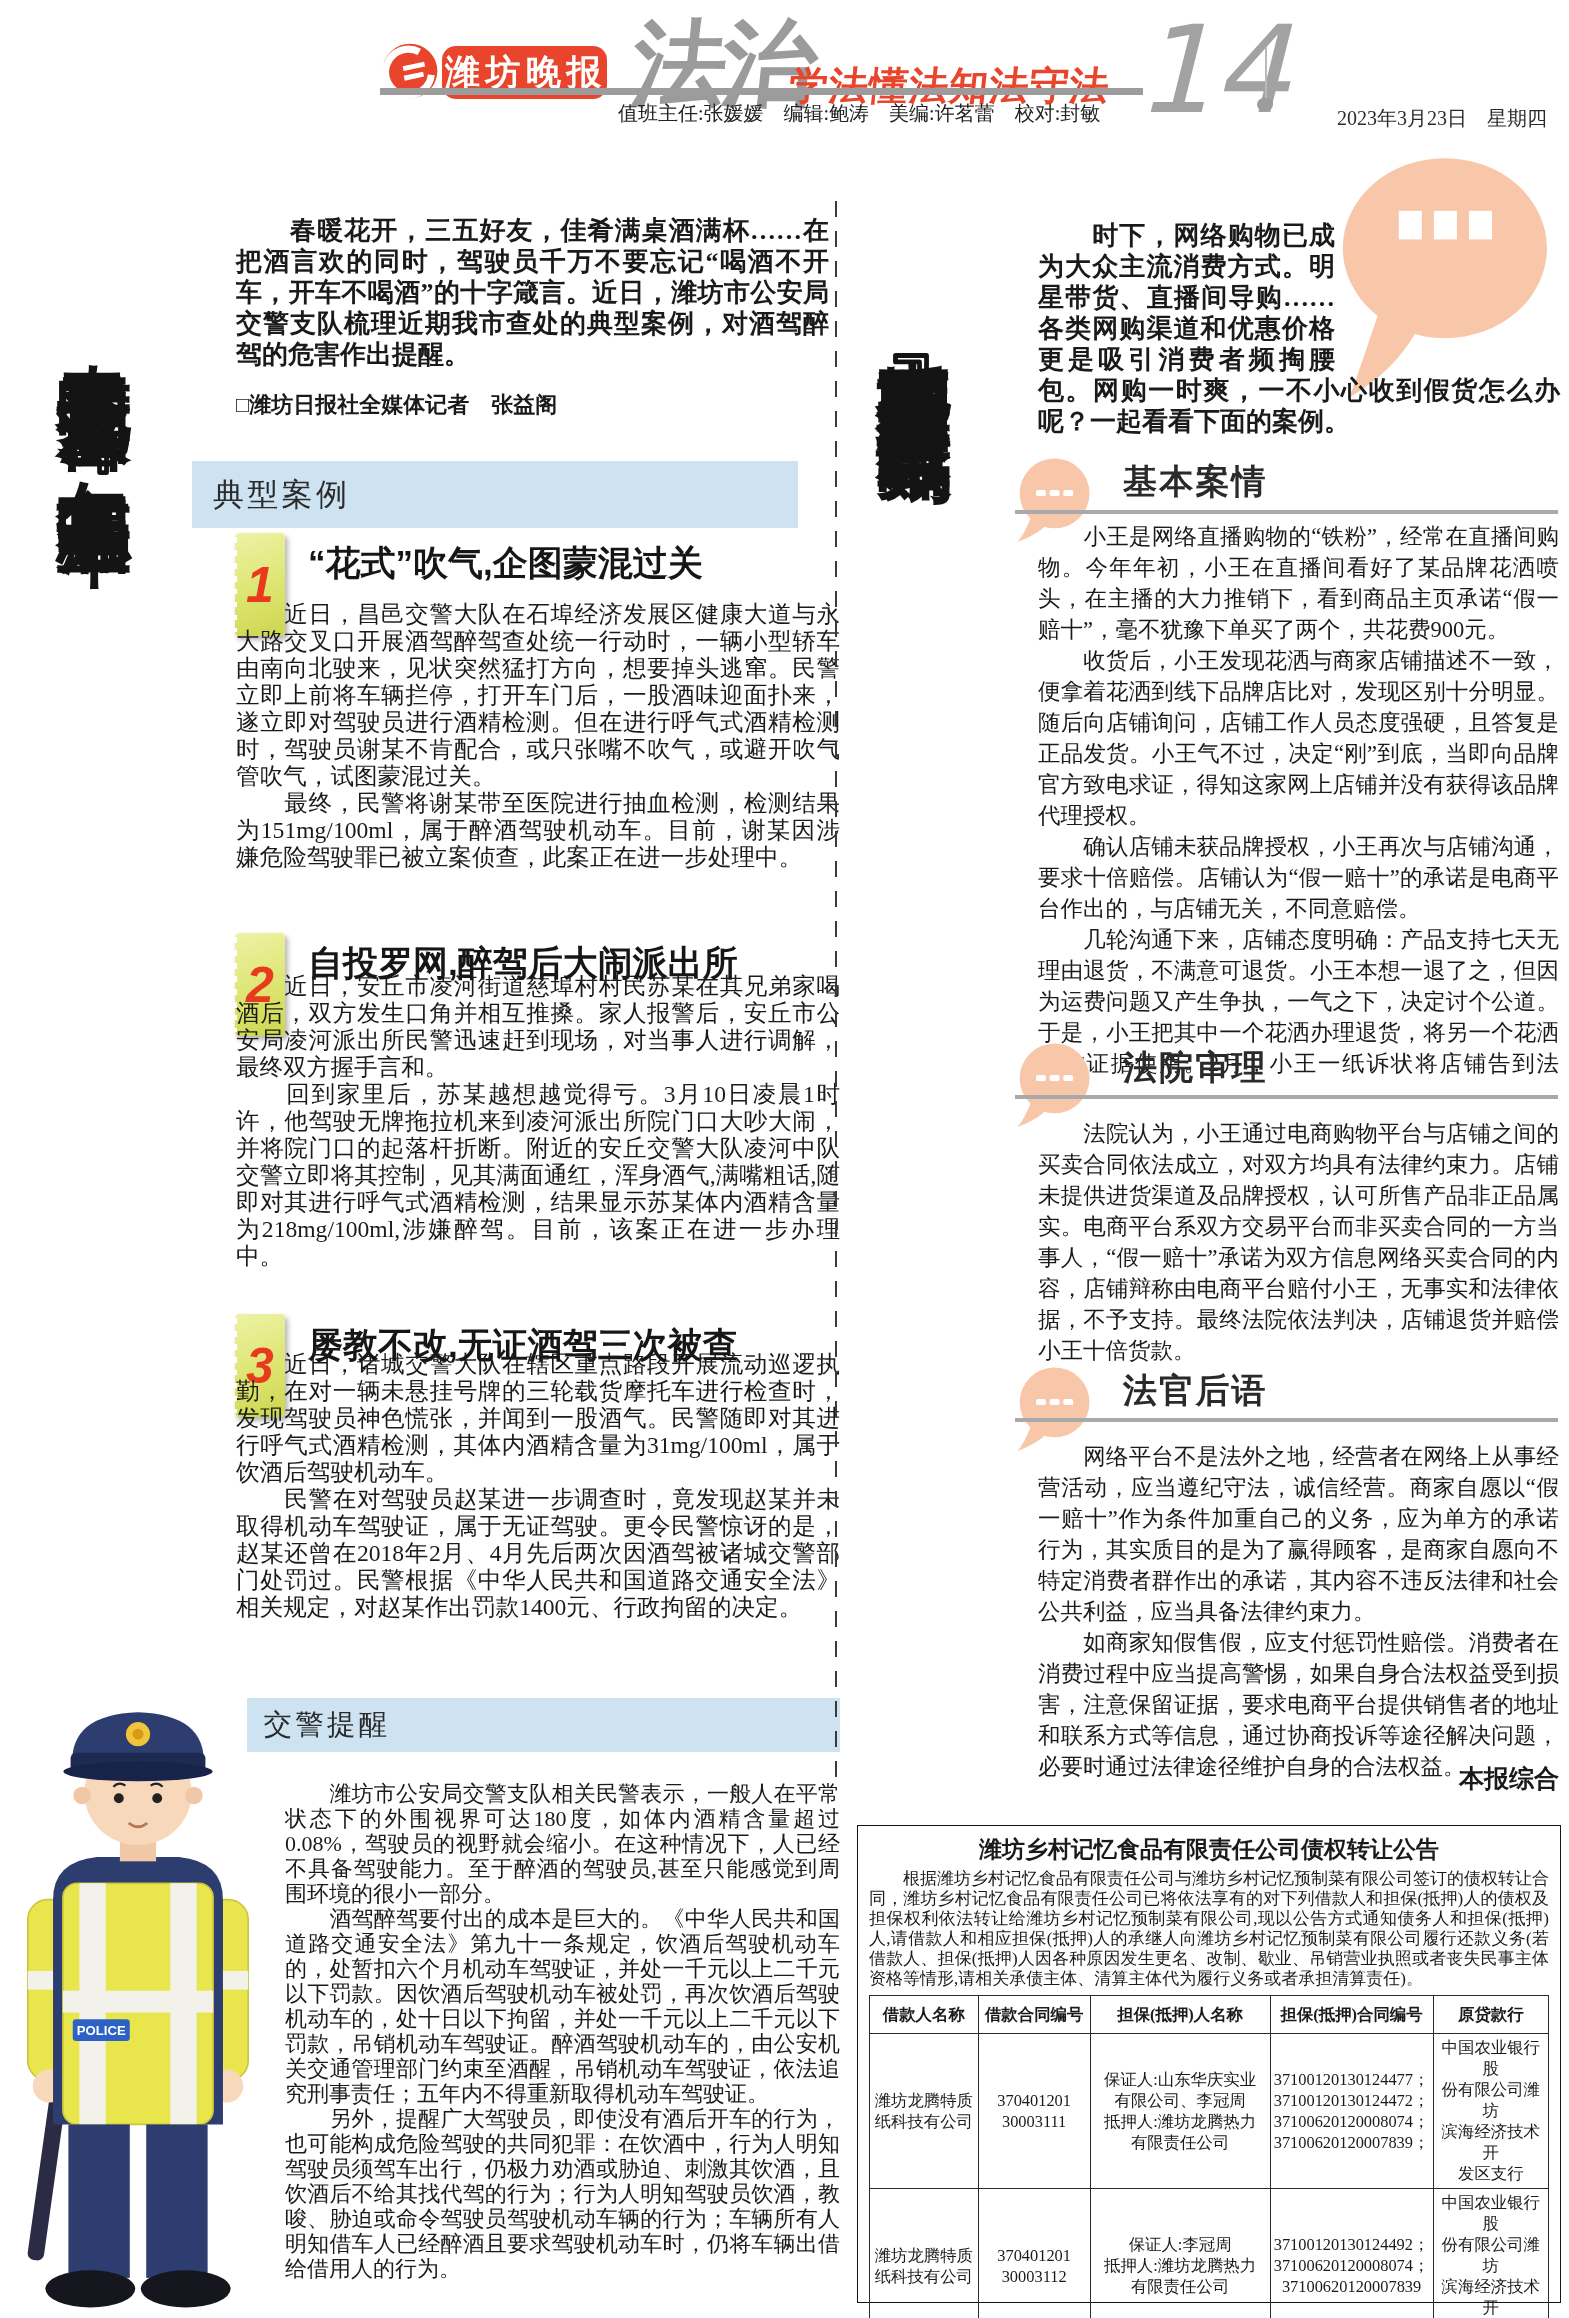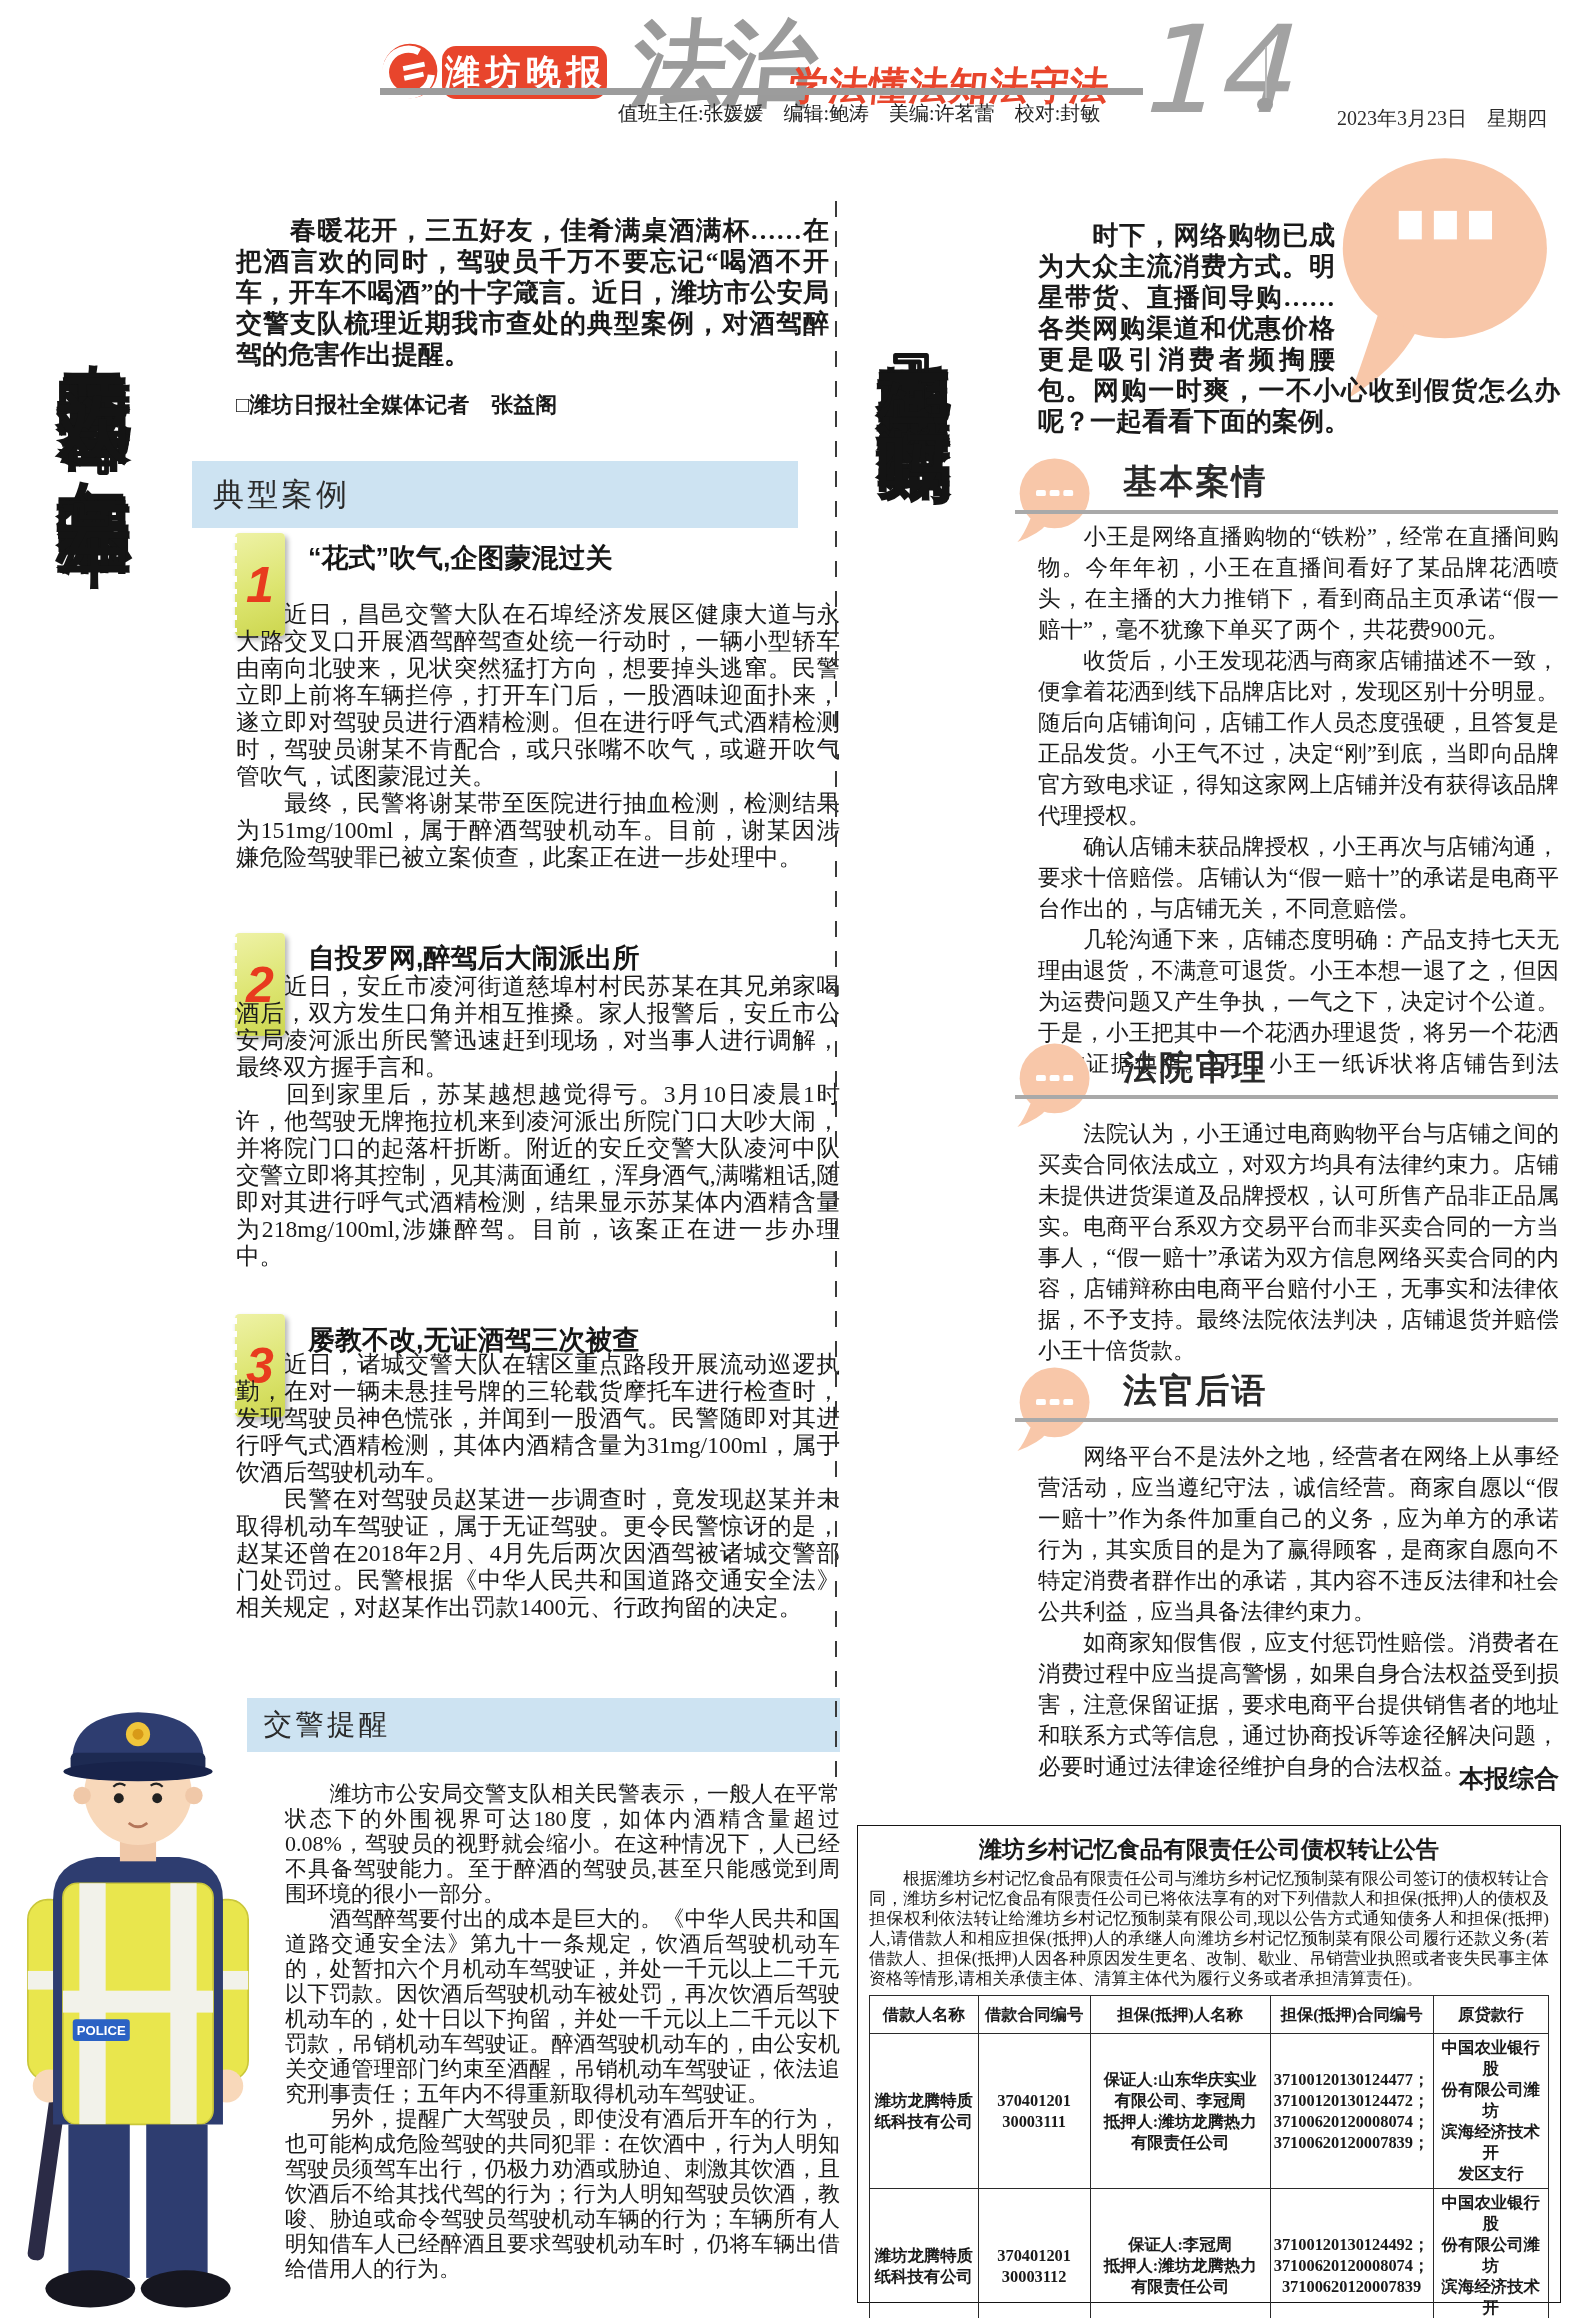--- a/index.html
+++ b/index.html
@@ -41,21 +41,21 @@
             background:linear-gradient(160deg,#eef2a6 0%,#dde571 55%,#ccd64e 100%);
             box-shadow:2.7px 3.8px 5px rgba(0,0,0,.28);display:flex;align-items:center;justify-content:center;}
   .case-tab::before{content:"";position:absolute;left:-3.8px;top:4.4px;bottom:4.4px;width:5.5px;
             background:repeating-linear-gradient(180deg,#fff 0 5.5px,rgba(255,255,255,0) 5.5px 13px);}
   .case-tab::after{content:"";position:absolute;left:2.2px;bottom:-6.6px;width:35px;height:8.8px;
             background:#77944c;transform:skewX(-35deg);z-index:-1;border-radius:1.6px;}
   .case-num{font-family:"Liberation Sans",sans-serif;font-style:italic;font-weight:900;
             font-size:50px;color:#e83b1e;}
   .tab1{top:533px;} .tab2{top:933px;} .tab3{top:1314px;}
   .case-title{left:308px;width:526px;font-family:"Liberation Sans",sans-serif;font-weight:900;
-              font-size:27px;color:#161616;}
+              font-size:35px;color:#161616;}
   .ct1{top:540px;} .ct2{top:940px;} .ct3{top:1322px;}
   .case-body{left:236px;width:604px;font-size:23.6px;line-height:27px;text-align:justify;
              white-space:pre-line;}
   .cb1{top:601px;} .cb2{top:973px;} .cb3{top:1351px;}
   .label-reminder{left:247px;top:1698px;width:593px;height:54px;}
   .label-reminder span{font-size:28.5px;padding-left:16.4px;}
   .reminder-body{left:285px;top:1781px;width:555px;font-size:22px;line-height:25px;
                  text-align:justify;white-space:pre-line;}
 
   
@@ -78,21 +78,21 @@
   .rb1{top:521px;} .rb2{top:1118px;} .rb3{top:1441px;}
   .tagline{left:1038px;top:1762px;width:521px;text-align:right;font-size:25px;font-weight:700;}
 
   
   .ann-box{left:857px;top:1825px;width:704px;height:478px;border:1.6px solid #151515;
            box-sizing:border-box;padding:6.6px 11px;}
   .ann-title{text-align:center;font-size:23px;font-weight:700;margin:1.1px 0 4.4px 0;}
   .ann-body{font-size:17px;line-height:20px;text-align:justify;white-space:pre-line;}
   .ann-table{width:100%;border-collapse:collapse;margin-top:5.5px;font-size:16.4px;}
   .ann-table th,.ann-table td{border:1.1px solid #2a2a2a;text-align:center;vertical-align:middle;
-           white-space:pre-line;line-height:21px;padding:3.3px 1.1px;font-weight:bold;}
+           white-space:pre-line;line-height:21px;padding:3.3px 1.1px;}
   .ann-table th{font-weight:700;height:31px;}
   .c1{width:16%;} .c2{width:16.5%;} .c3{width:26.5%;} .c4{width:24%;} .c5{width:17%;}
 </style>
 </head>
 <body>
 
 <div class="page">
 
   <svg class="abs" style="left:381px;top:42px;" width="58" height="58" viewBox="0 0 106 106">
     <circle cx="53" cy="53" r="50" fill="#e8452c"></circle>

